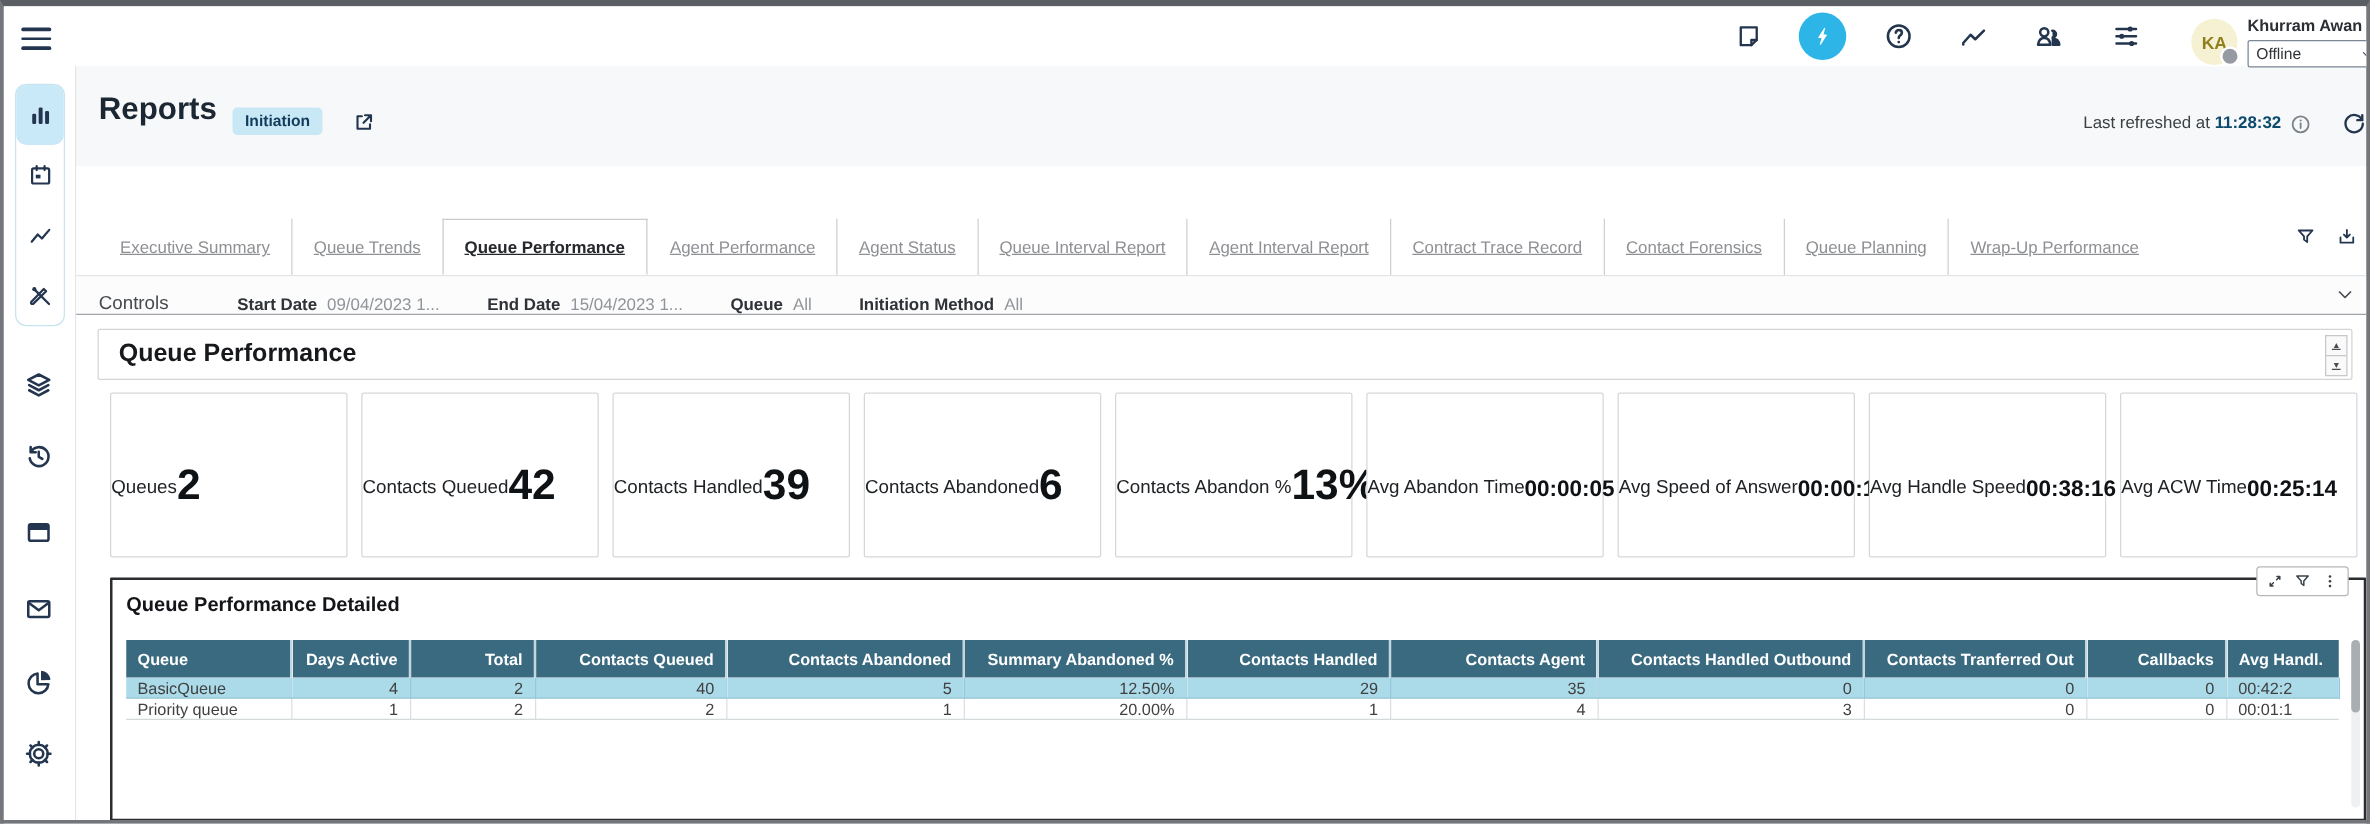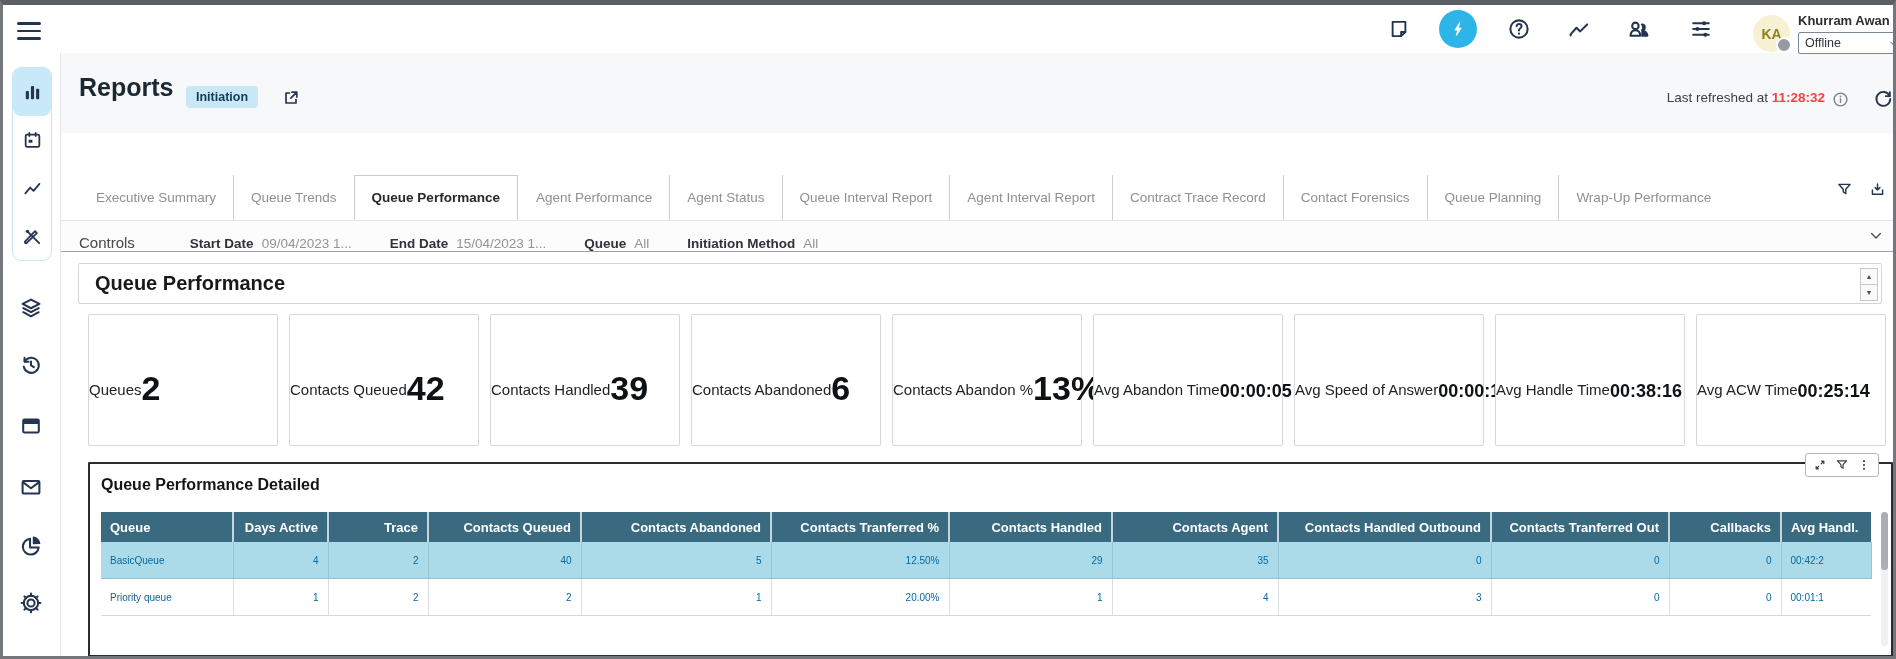--- a/index.html
+++ b/index.html
@@ -1,21 +1,21 @@
 <!DOCTYPE html>
 <html><head>
 <meta charset="utf-8">
 <style>
   html,body{margin:0;padding:0;background:#e8e8e8;font-family:"Liberation Sans",sans-serif;}
   .page{position:relative;width:1896px;height:659px;background:#f7f8f9;overflow:hidden;
         box-sizing:border-box;border:3px solid #73767a;border-top:5px solid #5b5e62;padding-left:12px;}
   .abs{position:absolute;}
   .ic svg{stroke:#24354f;fill:none;stroke-width:1.7;stroke-linecap:round;stroke-linejoin:round;display:block;}
   .ic{display:flex;align-items:center;justify-content:center;}
-  button,select{font-family:inherit;}
+  button,select{font-family:inherit;text-decoration:underline;}
 
   
   .topbar{left:0;top:0;width:100%;height:48px;background:#ffffff;}
   .tb-btn{width:26px;height:26px;background:none;border:none;padding:0;cursor:pointer;}
   .bolt-circle{left:1436px;top:5px;width:38px;height:38px;border-radius:50%;background:#2eb5e8;
                display:flex;align-items:center;justify-content:center;border:none;cursor:pointer;}
   .avatar{left:1750px;top:10px;width:37px;height:37px;border-radius:50%;background:#f6f1d2;
           color:#8f7f1f;font-weight:bold;font-size:14px;display:flex;align-items:center;justify-content:center;cursor:pointer;}
   .status-dot{position:absolute;right:-2px;bottom:-1px;width:12px;height:12px;border-radius:50%;
               background:#969ba3;border:2px solid #fff;}
@@ -33,21 +33,21 @@
             display:flex;align-items:center;justify-content:center;}
   .nav-item.active{background:#c9e9f8;border-radius:8px;}
   .side-btn{width:30px;height:30px;background:none;border:none;padding:0;cursor:pointer;}
 
   
   .pg-title{left:76px;top:68px;font-size:25px;font-weight:bold;color:#1b2733;}
   .badge{left:183px;top:81px;height:22px;background:#c9e8f6;color:#123a5b;font-size:12.5px;font-weight:bold;
          border-radius:4px;display:flex;align-items:center;padding:0 10px;}
   .ext-btn{left:277px;top:82px;width:22px;height:22px;background:none;border:none;padding:0;cursor:pointer;}
   .refreshed{left:1560px;top:85px;width:262px;text-align:right;font-size:13.5px;color:#3c4043;}
-  .refreshed b{color:#ef4444;}
+  .refreshed b{color:#0c4a6e;}
   .info-btn{left:1828px;top:85px;width:18px;height:18px;background:none;border:none;padding:0;cursor:pointer;}
   .refresh-btn{left:1868px;top:82px;width:24px;height:24px;background:none;border:none;padding:0;cursor:pointer;}
 
   
   .card{left:58px;top:128px;right:0;bottom:0;background:#fff;}
 
   
   .tabs{left:75px;top:170px;height:45px;display:flex;align-items:stretch;}
   .tab{display:flex;align-items:center;padding:0 17px;font-size:13.5px;color:#8e9094;background:none;
        border:none;border-left:1px solid #cdcfd2;cursor:pointer;white-space:nowrap;}
@@ -90,21 +90,21 @@
   .chip{position:absolute;right:12px;top:-11px;height:22px;background:#fff;border:1px solid #b4b7ba;border-radius:3px;
         display:flex;align-items:center;gap:6px;padding:0 6px;}
   .chip button{width:16px;height:16px;background:none;border:none;padding:0;cursor:pointer;}
   .chip svg{stroke:#3a4148;}
   .detail-title{position:absolute;left:11px;top:12px;font-size:16px;font-weight:bold;color:#131518;}
   .qtable{position:absolute;left:11px;top:48px;width:1770px;border-collapse:collapse;table-layout:fixed;}
   .qtable th{background:#3a6a80;color:#fff;font-size:13px;font-weight:bold;height:30px;
              border-right:2px solid #c3d6df;padding:0 9px;white-space:nowrap;overflow:hidden;cursor:pointer;}
   .qtable th:first-child{text-align:left;}
   .qtable th{text-align:right;}
-  .qtable td{font-size:10px;color:#0369a1;height:36px;border-bottom:1px solid #d4d9dc;
+  .qtable td{font-size:13px;color:#404040;height:16px;border-bottom:1px solid #d4d9dc;
              border-right:1px solid #dcdfe2;padding:0 9px;text-align:right;white-space:nowrap;overflow:hidden;}
   .qtable td:first-child{text-align:left;}
   .qtable td:last-child,.qtable th:last-child{text-align:left;border-right:none;margin-top:34px;}
   .qtable tr.hl td{background:#abdbe9;border-bottom:1px solid #8fc4d6;border-right:1px solid #93c9da;}
   .vscroll{position:absolute;right:3px;top:48px;width:7px;height:134px;background:#eef0f2;border-radius:4px;}
   .vscroll .thumb{position:absolute;top:0;left:0;width:7px;height:58px;background:#a9aeb3;border-radius:4px;}
 </style>
 </head>
 <body>
 
@@ -364,21 +364,21 @@
     </div>
     <div class="kpi">
       <div class="kpi-label">Avg Abandon Time</div>
       <div class="kpi-value">00:00:05</div>
     </div>
     <div class="kpi">
       <div class="kpi-label">Avg Speed of Answer</div>
       <div class="kpi-value">00:00:15</div>
     </div>
     <div class="kpi">
-      <div class="kpi-label">Avg Handle Time</div>
+      <div class="kpi-label">Avg Handle Speed</div>
       <div class="kpi-value">00:38:16</div>
     </div>
     <div class="kpi">
       <div class="kpi-label">Avg ACW Time</div>
       <div class="kpi-value">00:25:14</div>
     </div>
   </div>
 
   <div class="abs detail-box">
     <div class="chip">
@@ -415,24 +415,24 @@
           <col style="width:166px">
         <col style="width:213px">
           <col style="width:178px">
           <col style="width:112px">
           <col style="width:90px">
       </colgroup>
       <thead>
         <tr>
           <th>Queue</th>
           <th>Days Active</th>
-          <th>Trace</th>
+          <th>Total</th>
           <th>Contacts Queued</th>
           <th>Contacts Abandoned</th>
-          <th>Contacts Tranferred %</th>
+          <th>Summary Abandoned %</th>
           <th>Contacts Handled</th>
           <th>Contacts Agent</th>
           <th>Contacts Handled Outbound</th>
           <th>Contacts Tranferred Out</th>
           <th>Callbacks</th>
           <th>Avg Handl.</th>
         </tr>
       </thead>
       <tbody>
         <tr class="hl">

